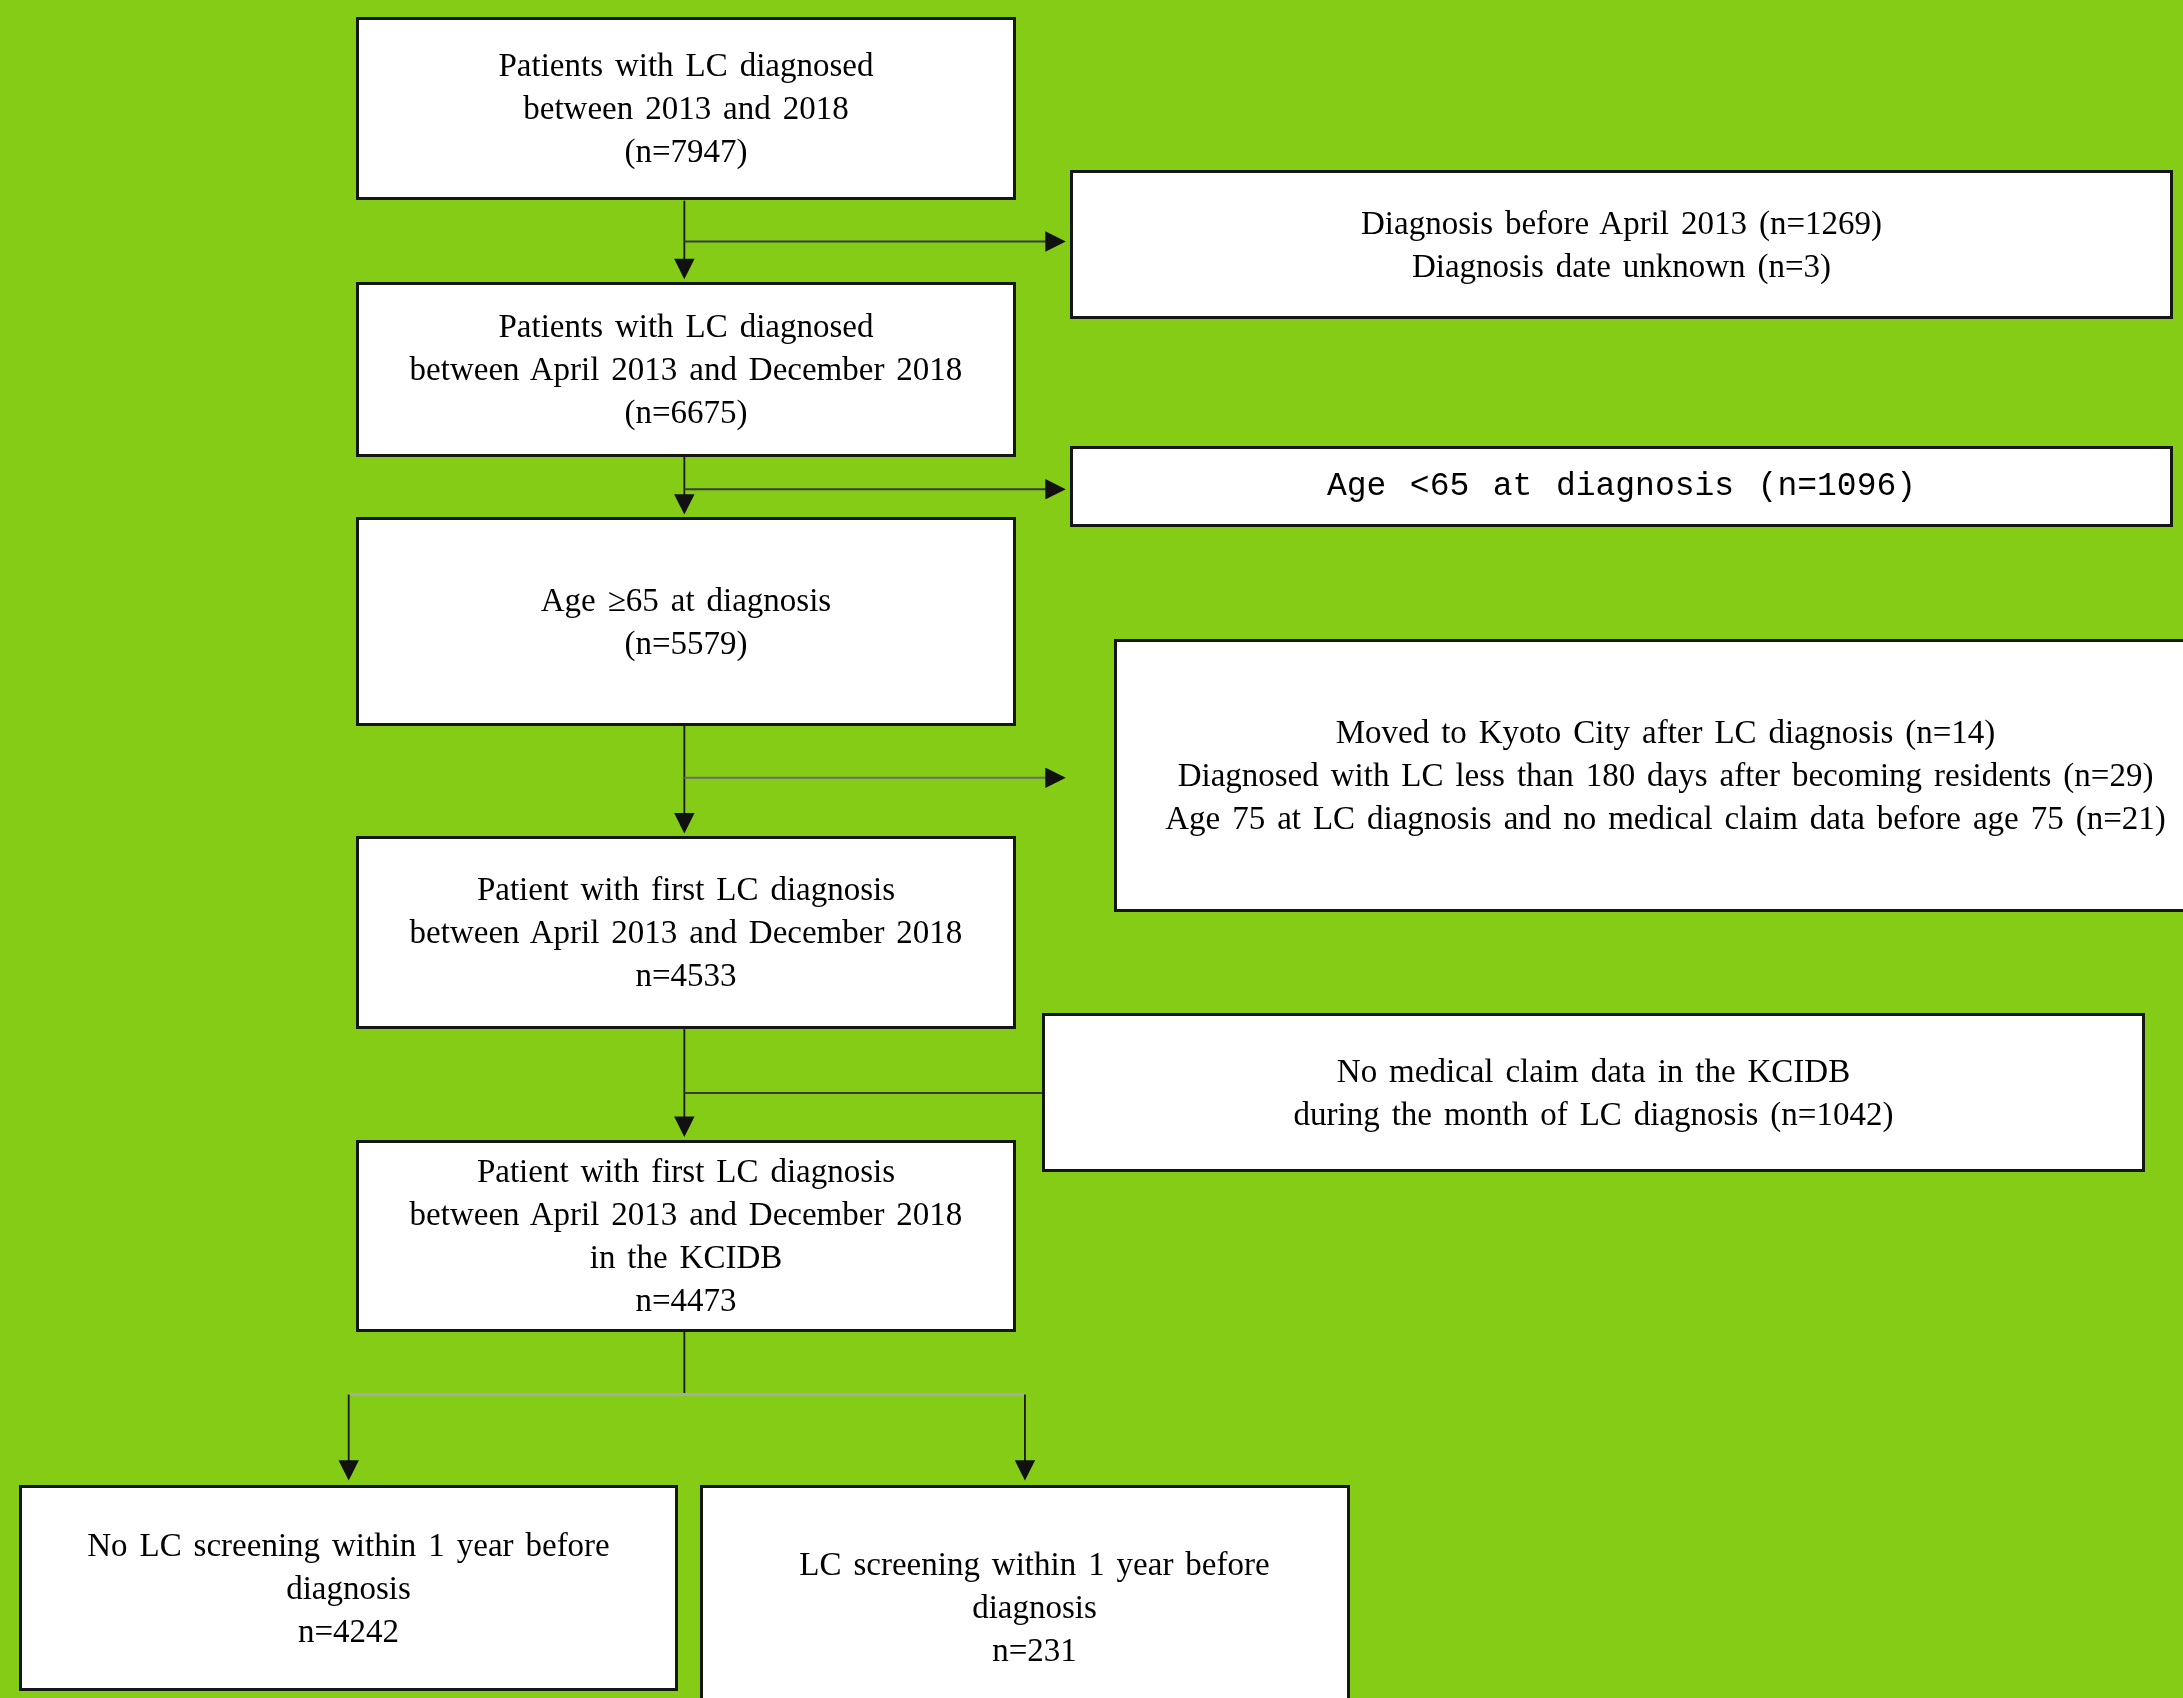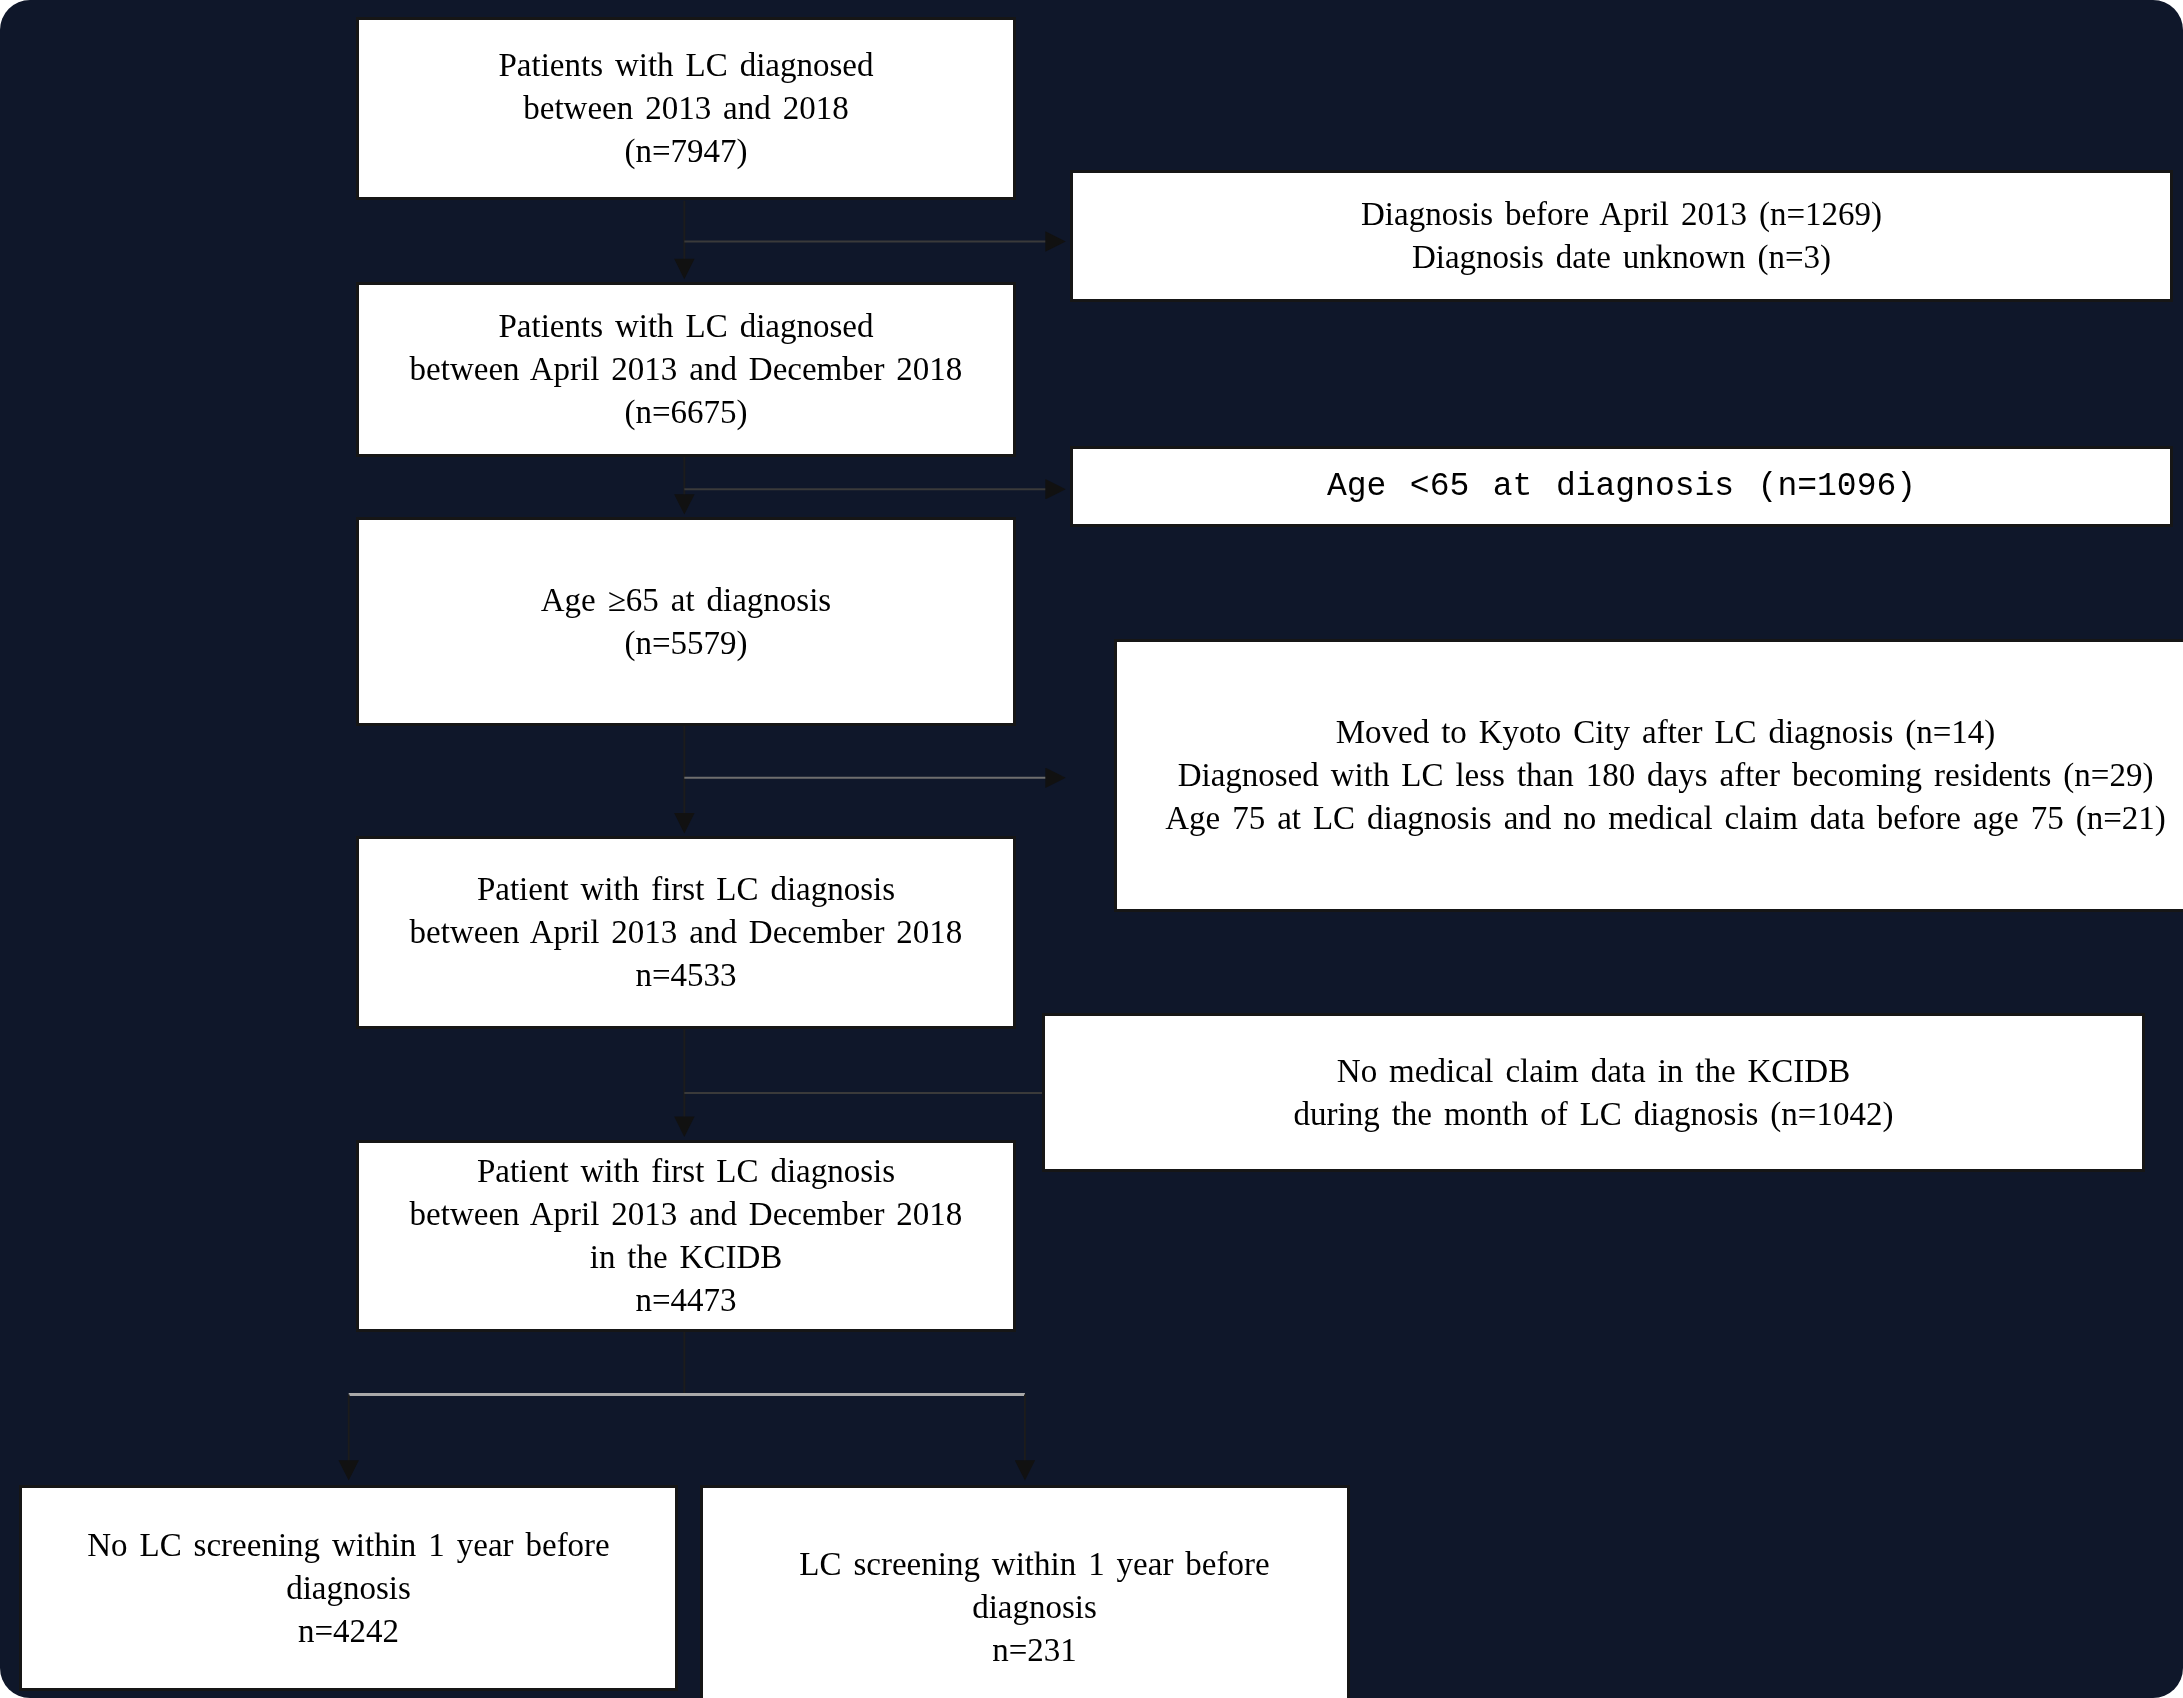--- a/index.html
+++ b/index.html
@@ -4,25 +4,24 @@
 <style>
   html, body {
     margin: 0;
     padding: 0;
     background: #ffffff;
   }
   #figure {
     position: relative;
     width: 2183px;
     height: 1698px;
-    background: #0f172a;
+    background: #84cc16;
     font-family: "Liberation Serif", "DejaVu Serif", serif;
     color: #000000;
     overflow: hidden;
-    border-radius: 30px;
   }
   #connectors {
     position: absolute;
     left: 0;
     top: 0;
     width: 2183px;
     height: 1698px;
     pointer-events: none;
   }
   .fbox {
@@ -42,21 +41,21 @@
   .fbox .tline {
     white-space: nowrap;
   }
   
   #box-m0 { left: 356px;  top: 17.3px;   width: 660px; height: 183px; }
   #box-m1 { left: 356px;  top: 282px;  width: 660px; height: 175px; }
   #box-m2 { left: 356px;  top: 517px;  width: 660px; height: 209px; }
   #box-m3 { left: 356px;  top: 836px; width: 660px; height: 193px; }
   #box-m4 { left: 356px;  top: 1140px; width: 660px; height: 192px; }
   
-  #box-e0 { left: 1070px; top: 170px;  width: 1103px; height: 132px; text-align: right; }
+  #box-e0 { left: 1070px; top: 170px;  width: 1103px; height: 149px; text-align: right; }
   #box-e1 { left: 1070px; top: 446px;  width: 1103px; height: 81px; font-family: Liberation Mono, monospace; }
   #box-e2 { left: 1070px; top: 639px; width: 1103px; height: 273px; margin-left: 44px; }
   #box-e3 { left: 1042px; top: 1013px; width: 1103px; height: 159px; }
   
   #box-o0 { left: 19px;   top: 1485px; width: 659px; height: 206px; }
   #box-o1 { left: 700px; top: 1485px; width: 650px; height: 245px; padding-left: 19px; }
 </style>
 </head>
 <body>
 

